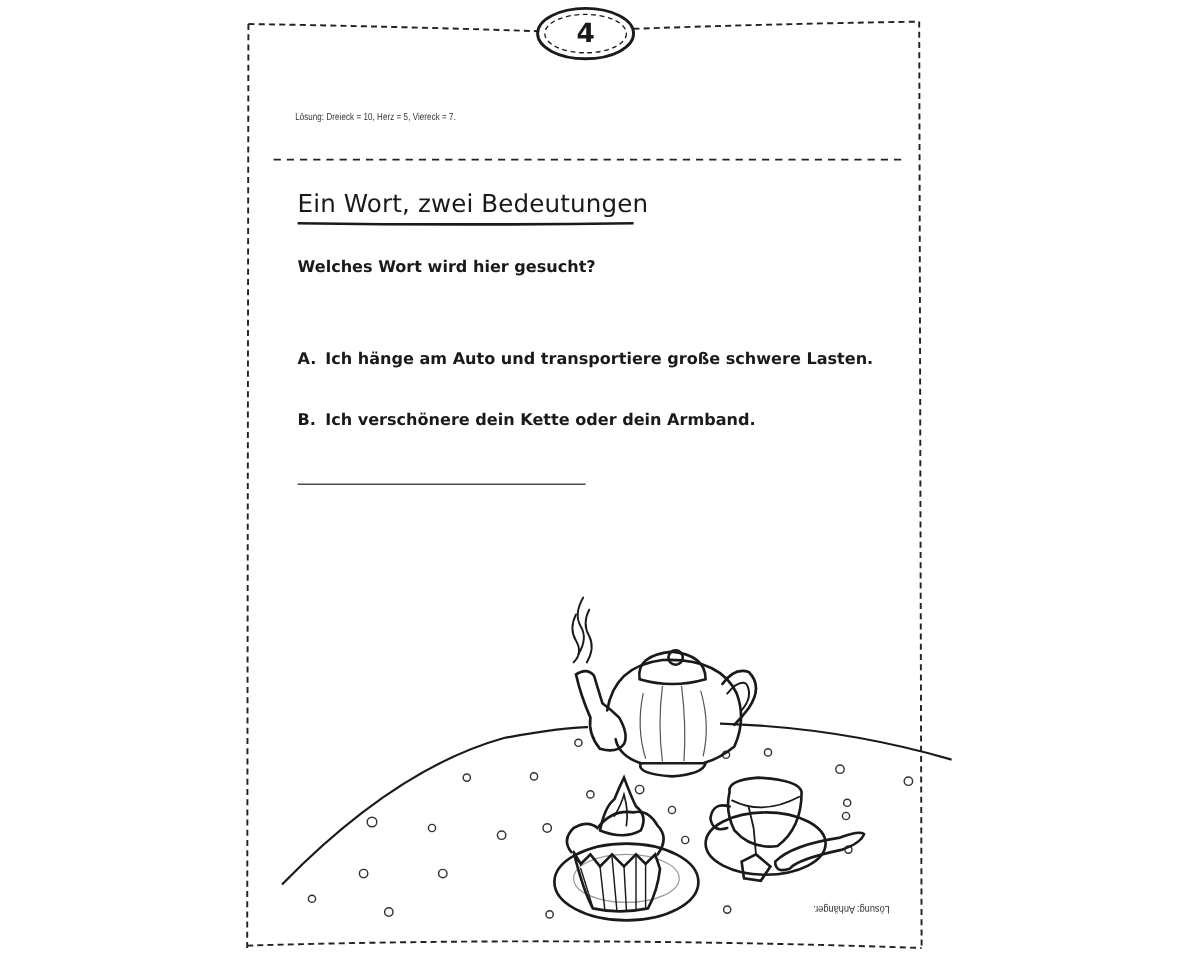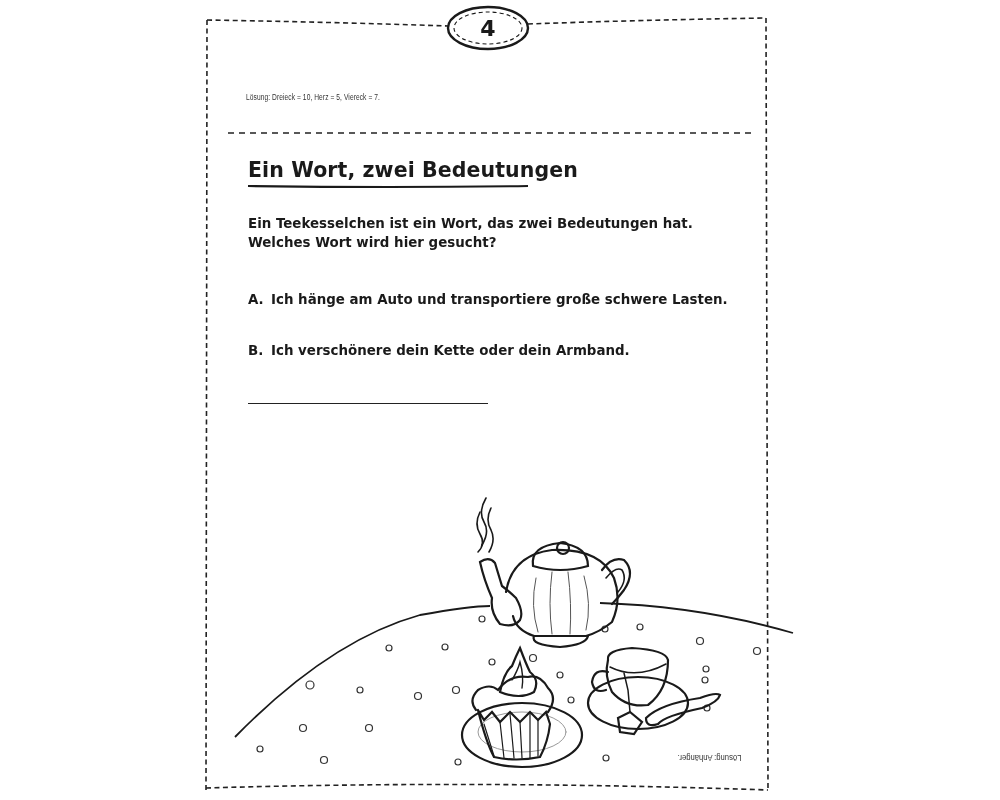--- a/index.html
+++ b/index.html
@@ -1,20 +1,20 @@
 <!DOCTYPE html>
 <html><head>
   <meta charset="utf-8">
   <style>
     html, body { margin:0; padding:0; background:#ffffff; }
     body { width:1000px; height:800px; position:relative; overflow:hidden; font-family:"DejaVu Sans", sans-serif; color:#1a1a1a; }
     .page-svg { position:absolute; left:0; top:0; width:1000px; height:800px; }
     .badge-num { position:absolute; left:448px; top:8px; width:80px; height:40px; display:flex; align-items:center; justify-content:center; font-family:"DejaVu Sans", sans-serif; font-weight:bold; font-size:22px; color:#1a1a1a; }
     .solution-top { position:absolute; left:246px; top:92px; font-family:"Liberation Sans", sans-serif; font-size:8.5px; color:#333; transform:scaleX(0.78); transform-origin:left center; letter-spacing:0.1px; }
-    .title { position:absolute; left:248px; top:158px; font-family:"DejaVu Sans", sans-serif; font-weight:bold; font-size:20.5px; color:#1a1a1a; letter-spacing:0.1px; }
+    .title { position:absolute; left:248px; top:158px; font-family:"DejaVu Sans", sans-serif; font-weight:normal; font-size:20.5px; color:#1a1a1a; letter-spacing:0.1px; }
     .intro { position:absolute; left:248px; top:214px; font-family:"DejaVu Sans", sans-serif; font-weight:bold; font-size:13.4px; line-height:19px; color:#1a1a1a; }
     .clue { position:absolute; left:248px; font-family:"DejaVu Sans", sans-serif; font-weight:bold; font-size:13.4px; color:#1a1a1a; display:flex; }
     .clue .label { width:23px; display:inline-block; }
     .answer-line { position:absolute; left:248px; top:403px; width:240px; height:0; border-top:1.6px solid #222; }
     .solution-bottom { position:absolute; left:672px; top:753px; font-family:"Liberation Sans", sans-serif; font-size:9px; color:#333; transform:rotate(180deg) scaleX(0.85); transform-origin:center center; }
   </style>
 </head>
 <body>
 
 <svg class="page-svg" viewBox="0 0 1000 800" xmlns="http://www.w3.org/2000/svg">
@@ -99,21 +99,20 @@
   </g>
 </svg>
 
 <div class="badge-num">4</div>
 
 <div class="solution-top">Lösung: Dreieck = 10, Herz = 5, Viereck = 7.</div>
 
 <div class="title">Ein Wort, zwei Bedeutungen</div>
 
 <div class="intro">
-  <div>Ein Teekesselchen ist ein Wort, das zwei Bedeutungen hat.</div>
   <div>Welches Wort wird hier gesucht?</div>
 </div>
 
 <div class="clue" style="top:292px;">
   <span class="label">A.</span>
   <span>Ich hänge am Auto und transportiere große schwere Lasten.</span>
 </div>
 
 <div class="clue" style="top:343px;">
   <span class="label">B.</span>

